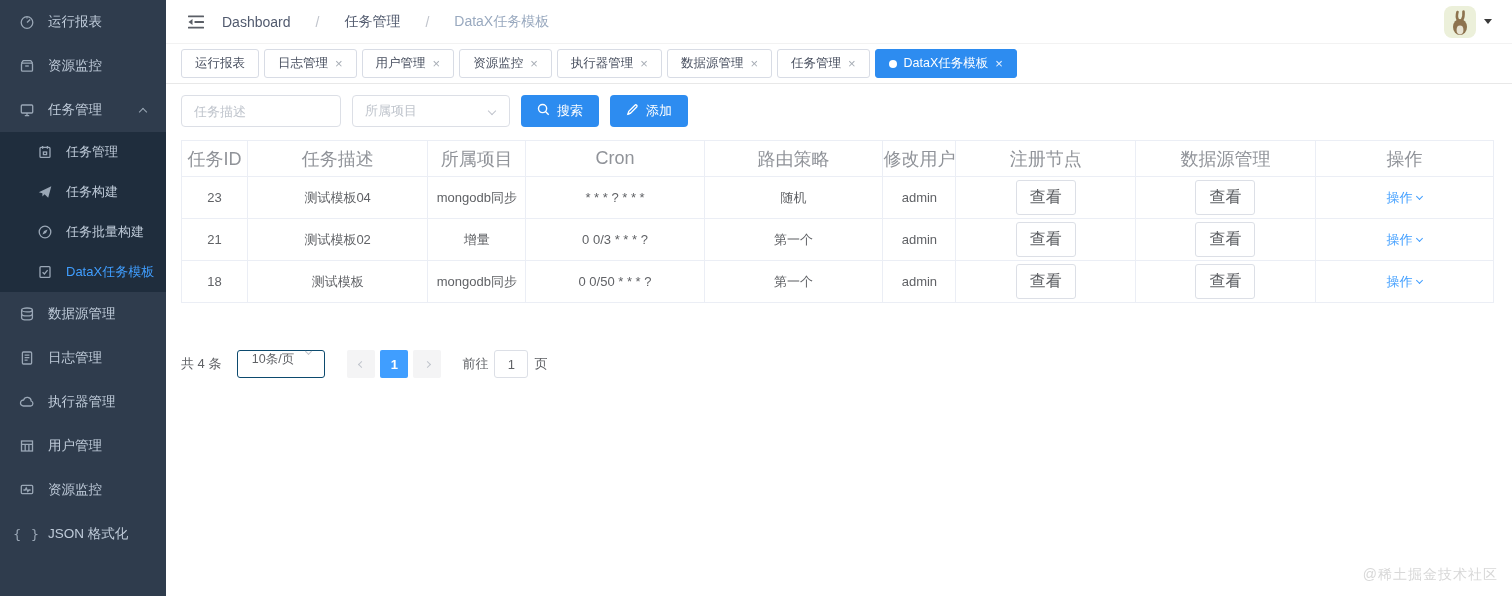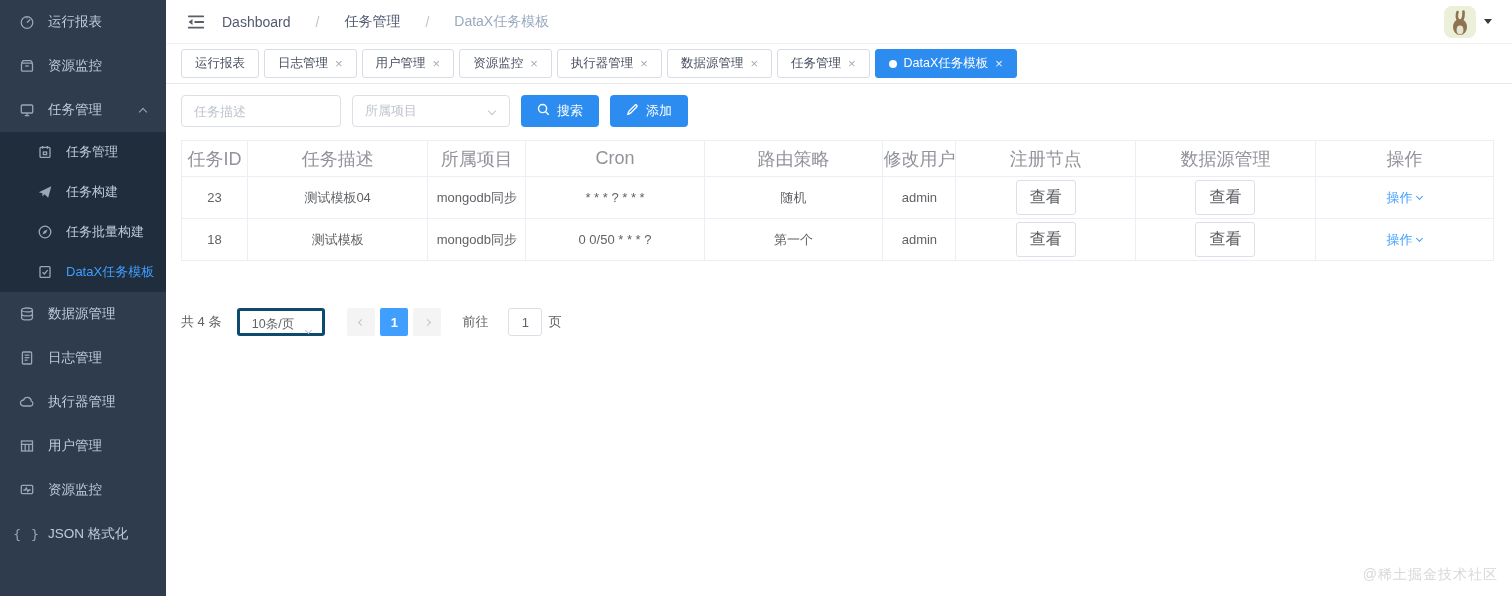--- a/index.html
+++ b/index.html
@@ -56,26 +56,26 @@
   .grid th, .grid td { border:1px solid #ebeef5; text-align:center; font-weight:normal; overflow:hidden; white-space:nowrap; }
   .grid th { height:36px; color:#909399; font-size:18px; background:#fff; }
   .grid td { height:42px; color:#606266; font-size:13px; }
   .btn-view { padding:6px 13px; background:#fff; border:1px solid #dcdfe6; border-radius:3px; color:#606266; font-size:16px; cursor:pointer; font-family:inherit; }
   .action-link { color:#409EFF; font-size:13px; cursor:pointer; display:inline-flex; align-items:center; gap:5px; }
   .action-link .chev { width:5px; height:5px; margin-top:-2px; }
 
   
   .pager { margin-top:47px; display:flex; align-items:center; font-size:13px; color:#606266; }
   .pager .total { margin-right:16px; }
-  .size-select { width:88px; height:28px; border:3px solid #0c4a6e; border-radius:3px; display:flex; align-items:flex-end; justify-content:center; gap:12px; color:#606266; font-size:12.5px; cursor:pointer; margin-right:22px; }
+  .size-select { width:88px; height:28px; border:1px solid #0c4a6e; border-radius:3px; display:flex; align-items:flex-start; justify-content:center; gap:12px; color:#606266; font-size:12.5px; cursor:pointer; margin-right:22px; }
   .size-select .chev { width:5px; height:5px; color:#c0c4cc; margin-top:-2px; }
   .pg-btn { width:28px; height:28px; border:none; border-radius:2px; background:#f4f4f5; display:inline-flex; align-items:center; justify-content:center; color:#c0c4cc; cursor:pointer; margin-right:5px; }
   .pg-btn .chev { width:5px; height:5px; }
   .pg-num { width:28px; height:28px; border:none; border-radius:2px; background:#409EFF; color:#fff; font-size:13px; font-weight:bold; cursor:pointer; margin-right:5px; font-family:inherit; }
-  .goto-label { margin-left:16px; margin-right:20px; }
+  .goto-label { margin-left:16px; margin-right:6px; }
   .goto-input { width:34px; height:28px; border:1px solid #dcdfe6; border-radius:3px; text-align:center; font-size:13px; color:#606266; outline:none; margin-right:6px; font-family:inherit; }
 
   .watermark { position:absolute; right:14px; bottom:12px; font-size:14px; color:#d8d8d8; letter-spacing:1px; pointer-events:none; }
 </style>
 </head>
 <body>
 
 <aside class="sidebar">
   <div class="menu-item">
     <span class="mi-icon">
@@ -328,20 +328,34 @@
           <td>随机</td>
           <td>admin</td>
           <td><button class="btn-view">查看</button></td>
           <td><button class="btn-view">查看</button></td>
           <td><span class="action-link">
                 <span>操作</span>
                 <i class="chev down"></i>
               </span></td>
         </tr>
         <tr>
+          <td>21</td>
+          <td>测试模板02</td>
+          <td>增量</td>
+          <td>0 0/3 * * * ?</td>
+          <td>第一个</td>
+          <td>admin</td>
+          <td><button class="btn-view">查看</button></td>
+          <td><button class="btn-view">查看</button></td>
+          <td><span class="action-link">
+                <span>操作</span>
+                <i class="chev down"></i>
+              </span></td>
+        </tr>
+        <tr>
           <td>18</td>
           <td>测试模板</td>
           <td>mongodb同步</td>
           <td>0 0/50 * * * ?</td>
           <td>第一个</td>
           <td>admin</td>
           <td><button class="btn-view">查看</button></td>
           <td><button class="btn-view">查看</button></td>
           <td><span class="action-link">
                 <span>操作</span>

